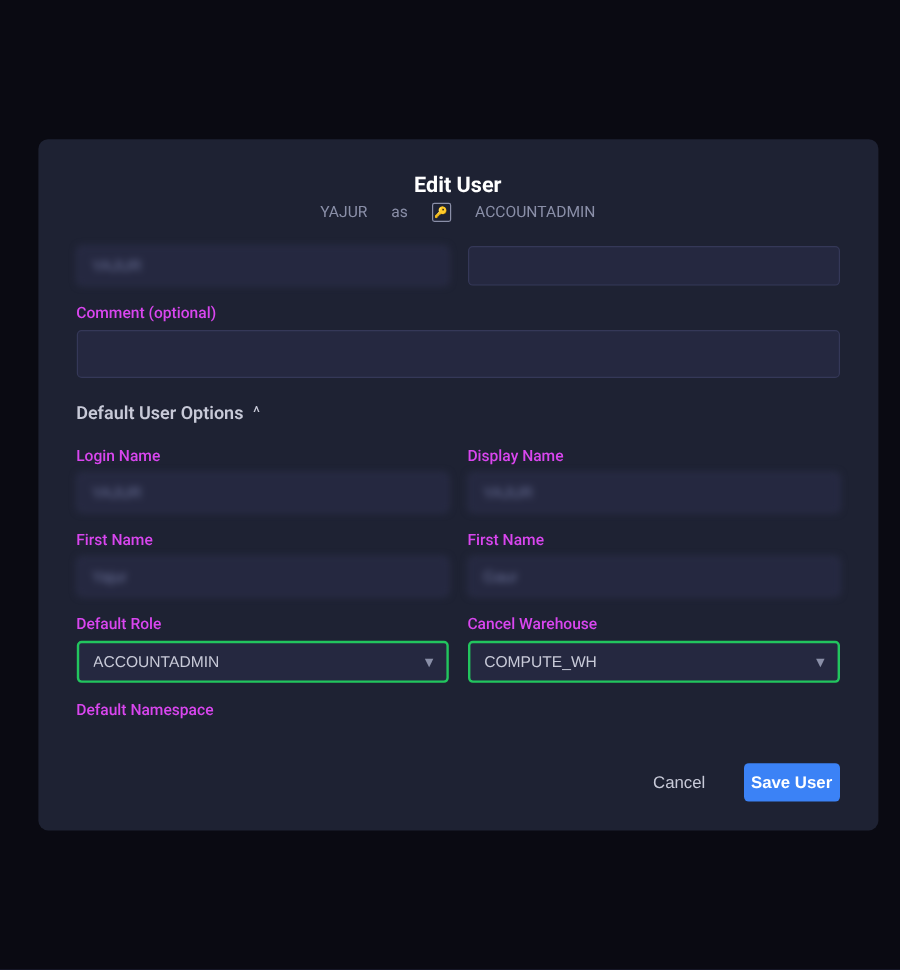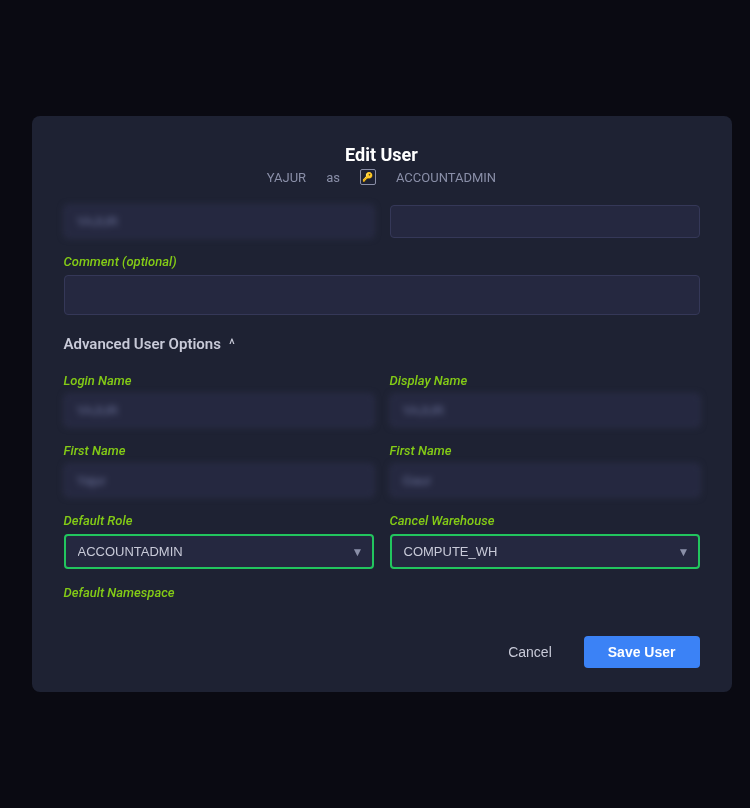--- a/index.html
+++ b/index.html
@@ -77,24 +77,23 @@
       display: flex;
       flex-direction: column;
       gap: 6px;
     }
 
     .field-group.half {
       flex: 1;
     }
 
     .field-label {
-      color: #84cc16;
+      color: #d946ef;
       font-size: 13px;
       font-weight: 500;
-      font-style: italic;
     }
 
     .field-input {
       background: #252840;
       border: 1px solid #353858;
       border-radius: 4px;
       padding: 8px 12px;
       color: #6b7299;
       font-size: 13px;
       outline: none;
@@ -191,21 +190,21 @@
       cursor: pointer;
       border-radius: 4px;
     }
 
     .btn-save {
       background: #3b82f6;
       border: none;
       color: #ffffff;
       font-size: 14px;
       font-weight: 600;
-      padding: 8px 24px;
+      padding: 8px 6px;
       cursor: pointer;
       border-radius: 4px;
     }
 
     .blurred-text {
       filter: blur(3px);
       user-select: none;
     }
   </style>
 </head>
@@ -230,21 +229,21 @@
         <input class="field-input" type="text" value="" style="">
       </div>
     </div>
 
     <div class="comment-section field-group">
       <label class="field-label">Comment (optional)</label>
       <input class="comment-input" type="text" value="" style="">
     </div>
 
     <div class="advanced-header">
-      <span class="advanced-header-text">Advanced User Options</span>
+      <span class="advanced-header-text">Default User Options</span>
       <span class="chevron-icon">^</span>
     </div>
 
     <div class="two-col">
       <div class="field-group half">
         <label class="field-label">Login Name</label>
         <input class="field-input blurred-text" type="text" value="YAJUR" style="">
       </div>
       <div class="field-group half">
         <label class="field-label">Display Name</label>

